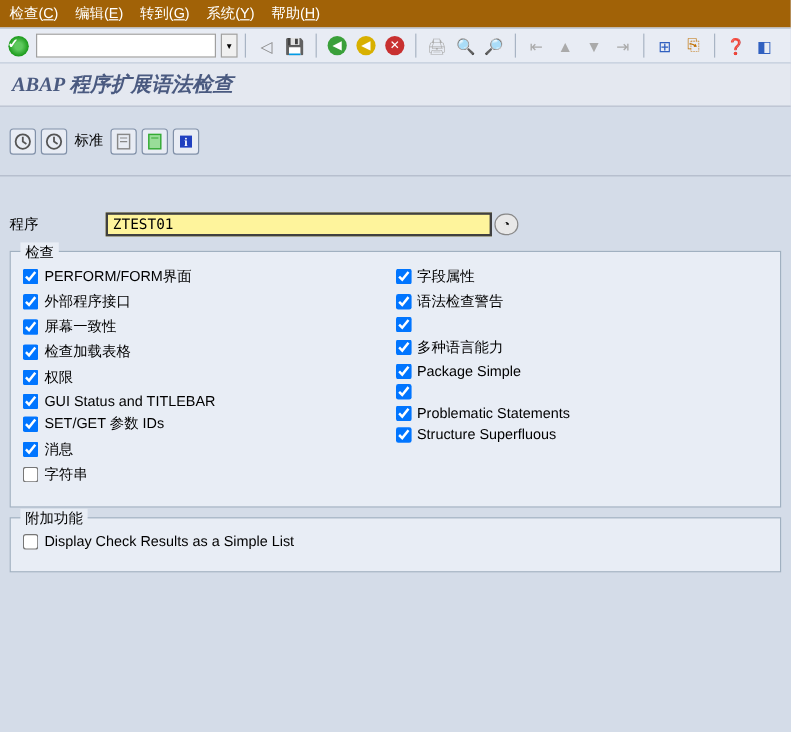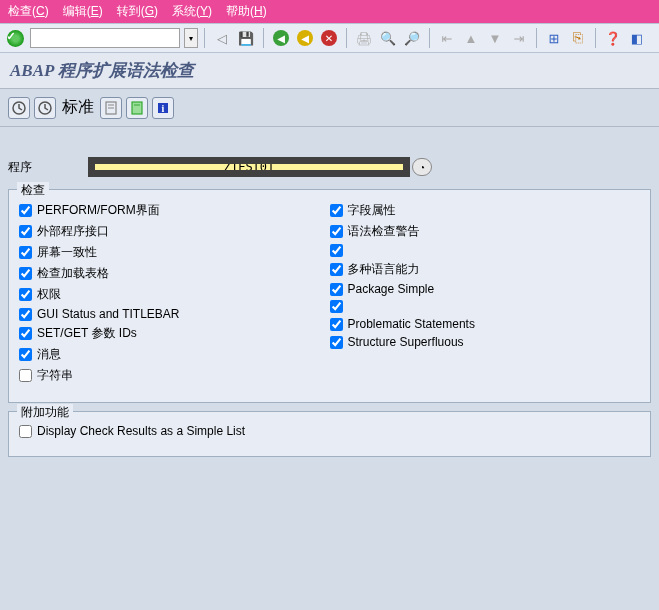--- a/index.html
+++ b/index.html
@@ -1,33 +1,33 @@
 <!DOCTYPE html>
 <html><head>
 <meta charset="utf-8">
 <style>
 * { box-sizing: border-box; margin: 0; padding: 0; }
 body { font-family: Arial, "Microsoft YaHei", sans-serif; font-size: 12px; background: #d4dce8; width: 659px; height: 610px; overflow: hidden; }
-.menubar { background: #ec4899; color: #fff; padding: 3px 8px; display: flex; gap: 14px; font-size: 12px; }
+.menubar { background: #a16207; color: #fff; padding: 3px 8px; display: flex; gap: 14px; font-size: 12px; }
 .menubar span { cursor: pointer; }
 .menubar span u { text-decoration: underline; }
 .toolbar { background: #e8ecf4; border-top: 1px solid #b8c4d4; border-bottom: 1px solid #b8c4d4; padding: 3px 4px; display: flex; align-items: center; gap: 2px; }
 .tb-btn { width: 22px; height: 22px; display: inline-flex; align-items: center; justify-content: center; border: 1px solid transparent; border-radius: 3px; cursor: pointer; font-size: 13px; }
 .tb-green { color: #00a000; font-weight: bold; background: radial-gradient(circle, #5fc95f 25%, #1a9a1a 70%); color: #fff; border-radius: 50%; width: 17px; height: 17px; font-size: 11px; }
 .tb-input { width: 150px; height: 20px; border: 1px solid #a0a0a0; background: #fff; padding: 0 4px; margin: 0 2px; }
 .tb-drop { width: 14px; height: 20px; border: 1px solid #a0a0a0; background: #f0f0f0; font-size: 8px; display: inline-flex; align-items: center; justify-content: center; }
 .tb-sep { width: 1px; height: 20px; background: #a8b4c4; margin: 0 4px; }
 .title { font-family: "Times New Roman", serif; font-style: italic; font-weight: bold; font-size: 17px; color: #4a5a80; padding: 6px 10px; background: #e4e8f0; border-bottom: 1px solid #b0b8c8; }
 .subtoolbar { background: #d4dce8; padding: 4px 8px; display: flex; align-items: center; gap: 4px; border-bottom: 1px solid #b0b8c8; }
 .sub-btn { width: 22px; height: 22px; border: 1px solid #8090a8; background: #e8ecf4; border-radius: 3px; display: inline-flex; align-items: center; justify-content: center; cursor: pointer; font-size: 12px; }
-.sub-text { font-size: 16px; margin: 4px 2px; }
+.sub-text { font-size: 12px; margin: 16px 2px; }
 .content { padding: 30px 8px 8px 8px; }
 .row { display: flex; align-items: center; margin-bottom: 12px; }
 .label { width: 80px; font-size: 12px; }
-.prog-input { width: 322px; height: 20px; background: #fef49c; border: 7px solid #404040; padding: 0 4px; font-size: 12px; font-family: monospace; text-align: center; }
+.prog-input { width: 322px; height: 20px; background: #fef49c; border: 2px solid #404040; padding: 0 4px; font-size: 12px; font-family: monospace; }
 .search-btn { width: 20px; height: 18px; border: 1px solid #888; background: #e8e8e8; border-radius: 9px; margin-left: 2px; display: inline-flex; align-items: center; justify-content: center; font-size: 10px; cursor: pointer; }
 .group { border: 1px solid #a0b0c0; background: #e8edf5; margin: 8px 0; padding: 8px 10px 14px 10px; position: relative; }
 .group-title { position: absolute; top: -8px; left: 8px; background: #e8edf5; padding: 0 4px; font-size: 12px; }
 .checks { display: flex; }
 .col { flex: 1; }
 .chk { display: flex; align-items: center; margin: 4px 0; font-size: 12px; gap: 5px; }
 .chk input { width: 13px; height: 13px; }
 .icon-svg { width: 16px; height: 16px; }
 </style>
 </head>

